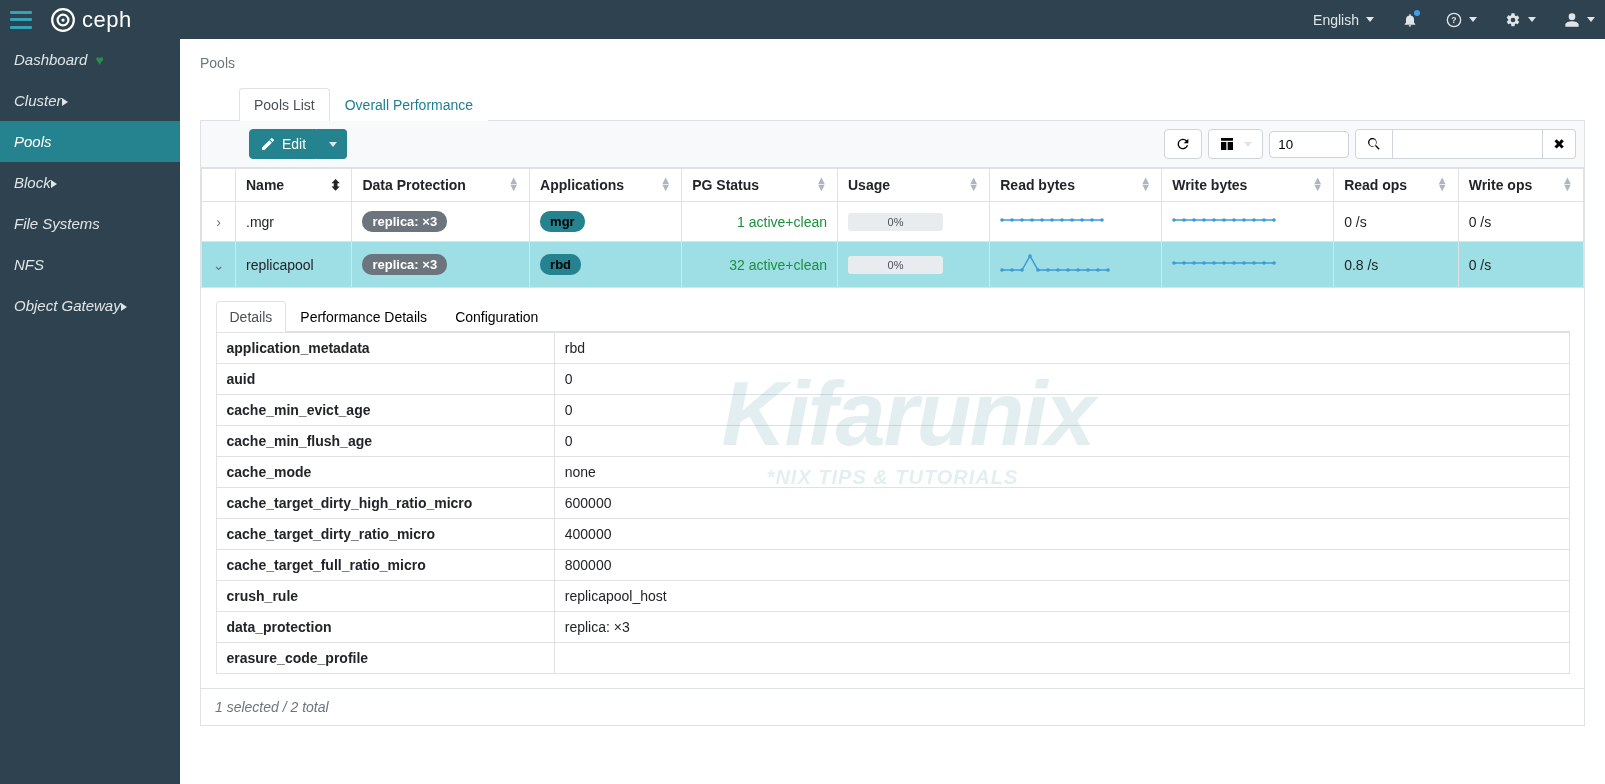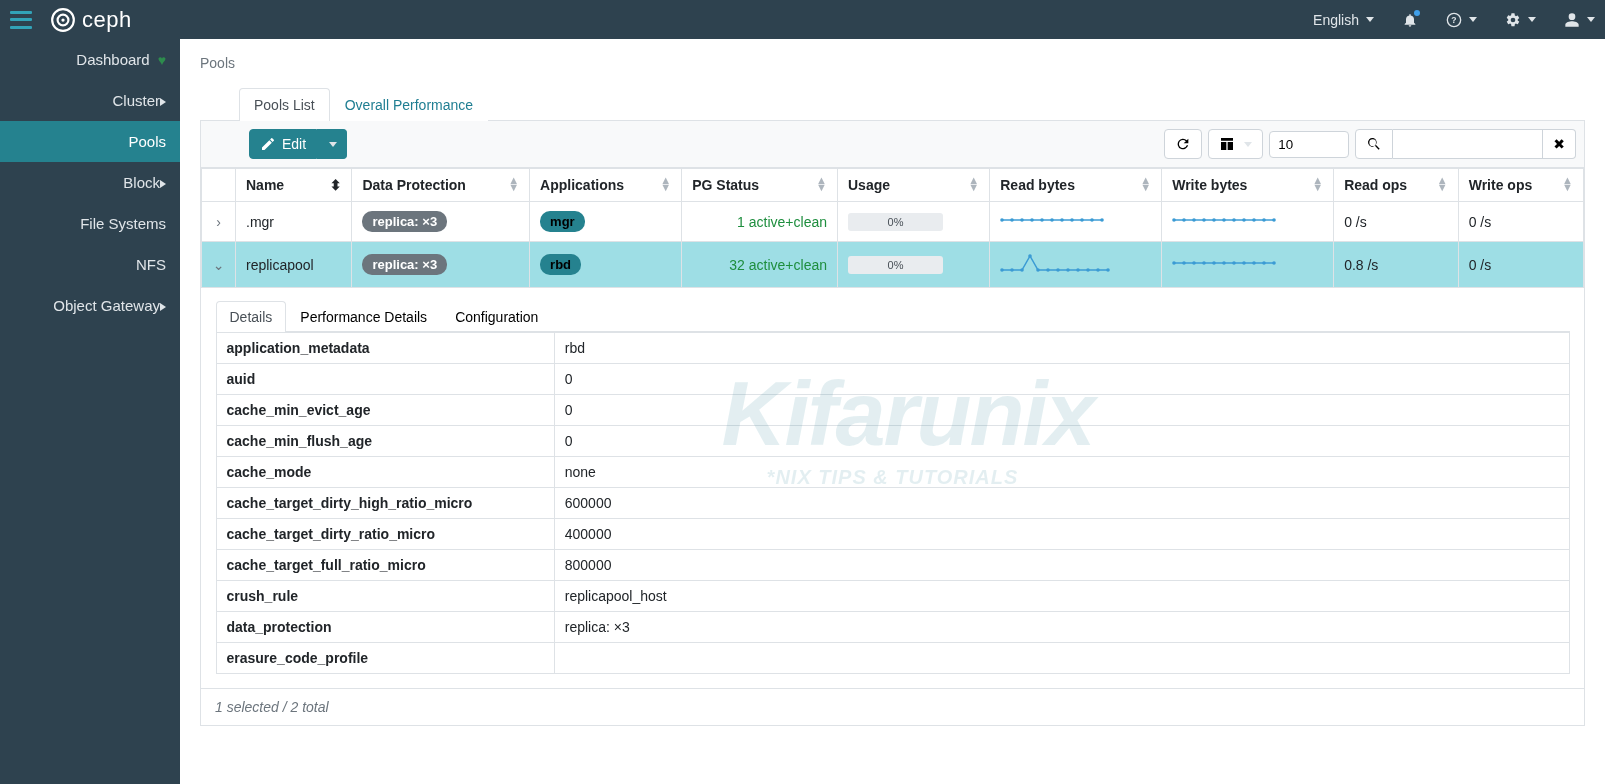--- a/index.html
+++ b/index.html
@@ -9,21 +9,21 @@
 .hamburger span { height: 3px; background: #32a3b8; border-radius: 1px; }
 .logo { display: flex; align-items: center; color: #fff; font-weight: 400; font-size: 22px; letter-spacing: 0.5px; }
 .logo svg { margin-right: 6px; }
 .top-right { margin-left: auto; display: flex; align-items: center; gap: 28px; }
 .top-right .item { cursor: pointer; display: flex; align-items: center; gap: 4px; }
 .caret-down::after { content: ""; border-left: 4px solid transparent; border-right: 4px solid transparent; border-top: 5px solid #e0e5e9; display: inline-block; margin-left: 3px; }
 .bell-dot { position: relative; }
 .bell-dot::after { content: ""; position: absolute; top: -2px; right: -2px; width: 6px; height: 6px; background: #409fe8; border-radius: 50%; }
 .layout { display: flex; min-height: calc(100vh - 39px); }
 .sidebar { width: 180px; background: #2e424f; color: #e0e5e9; flex-shrink: 0; }
-.side-item { padding: 12px 14px; cursor: pointer; display: flex; align-items: center; justify-content: flex-end; font-size: 15px; }
+.side-item { padding: 12px 14px; cursor: pointer; display: flex; align-items: center; justify-content: flex-start; font-size: 15px; font-style: italic; }
 .side-item.active { background: #25828f; color: #fff; }
 .heart { color: #2d8c4d; font-size: 14px; margin-left: 8px; }
 .chev-right::after { content: ""; border-top: 4px solid transparent; border-bottom: 4px solid transparent; border-left: 6px solid #e0e5e9; display: inline-block; }
 .content { flex: 1; padding: 12px 20px 20px 20px; overflow-x: auto; }
 .breadcrumb { color: #6c757d; font-size: 14px; margin: 4px 0 16px 0; }
 .tabs { display: flex; border-bottom: 1px solid #dee2e6; margin: 0; padding-left: 39px; }
 .tab { padding: 8px 14px; cursor: pointer; color: #1f7e92; border: 1px solid transparent; border-bottom: none; border-radius: 4px 4px 0 0; position: relative; top: 1px; background: #fff;}
 .tab.active { color: #495057; border-color: #dee2e6; background: #fff; }
 .panel { border: 1px solid #dee2e6; border-top: none; }
 .toolbar { padding: 8px; display: flex; align-items: center; gap: 6px; border-bottom: 1px solid #dee2e6; background: #f8f9fa; }

